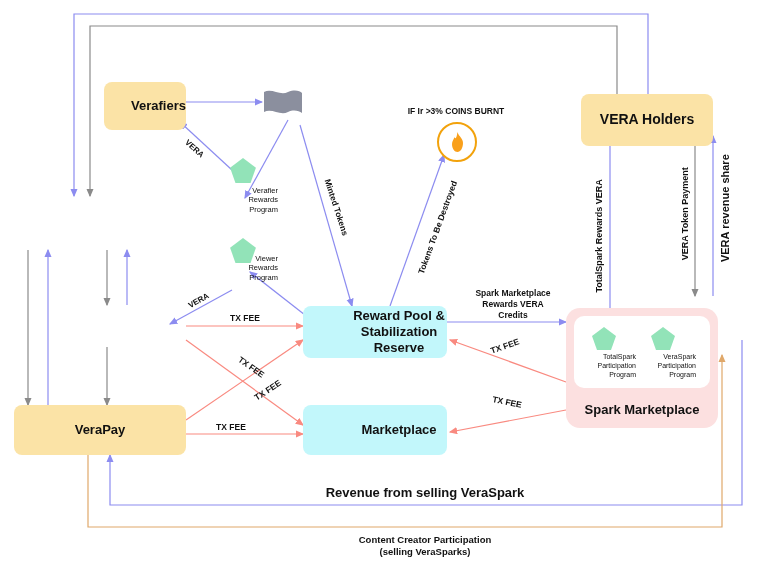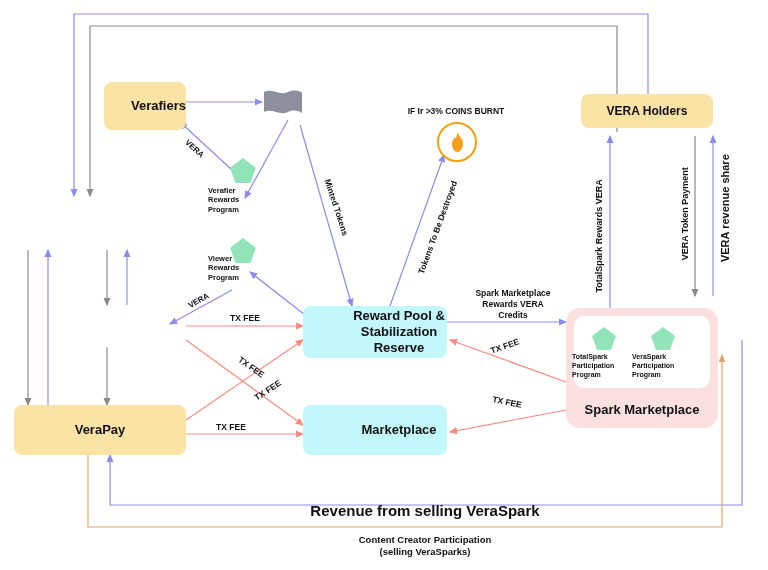--- a/index.html
+++ b/index.html
@@ -14,21 +14,21 @@
   .yellow{background:#FBE3A6;}
   .pink{background:#FCE0E0;}
   .cyan{background:#C2F7FB;padding-left:48px;}
 
   .lbl{position:absolute;font-weight:bold;text-align:center;
        line-height:1.3;color:#111;white-space:pre-line;}
   .rot{transform-origin:center center;}
 
   .pent{position:absolute;}
   .pent svg{display:block;}
-  .pentcap{position:absolute;text-align:left;font-weight:bold;
+  .pentcap{position:absolute;text-align:right;font-weight:normal;
            line-height:1.25;color:#111;white-space:pre-line;}
 
   .burn{position:absolute;border-radius:50%;border:2px solid #F2A20C;
         background:#fff;display:flex;align-items:center;justify-content:center;}
   .flagwrap{position:absolute;}
   .innerbox{position:absolute;background:#ffffff;border-radius:10px;}
   .mkt-title{position:absolute;font-weight:bold;text-align:center;width:100%;}
 </style>
 </head>
 <body>
@@ -117,21 +117,21 @@
 
   <div class="node cyan" style="left:303px;top:306px;width:144px;height:52px;font-size:13px;white-space:pre-line;">
     <span>Reward Pool &amp;
 Stabilization Reserve</span>
   </div>
 
   <div class="node cyan" style="left:303px;top:405px;width:144px;height:50px;font-size:13px;">
     <span>Marketplace</span>
   </div>
 
-  <div class="node yellow" style="left:581px;top:94px;width:132px;height:34px;font-size:12px;">
+  <div class="node yellow" style="left:581px;top:94px;width:132px;height:52px;font-size:14px;">
     <span>VERA Holders</span>
   </div>
 
   <div class="node pink" style="left:566px;top:308px;width:152px;height:120px;border-radius:14px;display:block;">
     <div class="innerbox" style="left:8px;top:8px;width:136px;height:72px;"></div>
 
     <div class="pent" style="left:25px;top:18px;">
       <svg width="26" height="25" viewBox="0 0 26 25">
           <polygon points="13,1 25,10 20,24 6,24 1,10" fill="#92E3B8"></polygon>
         </svg>
@@ -208,18 +208,18 @@
   <div class="lbl rot" style="left:480px;top:341px;width:50px;font-size:8.5px;transform:rotate(-19deg);">TX FEE</div>
 
   <div class="lbl rot" style="left:482px;top:397px;width:50px;font-size:8.5px;transform:rotate(11deg);">TX FEE</div>
 
   <div class="lbl rot" style="left:528px;top:230px;width:144px;font-size:9px;transform:rotate(-90deg);">TotalSpark Rewards VERA</div>
 
   <div class="lbl rot" style="left:620px;top:208px;width:132px;font-size:9px;transform:rotate(-90deg);">VERA  Token Payment</div>
 
   <div class="lbl rot" style="left:661px;top:201px;width:128px;font-size:11px;transform:rotate(-90deg);">VERA revenue share</div>
 
-  <div class="lbl" style="left:270px;top:485px;width:310px;font-size:15px;margin-top:16px;">Revenue from selling VeraSpark</div>
+  <div class="lbl" style="left:270px;top:485px;width:310px;font-size:13px;">Revenue from selling VeraSpark</div>
 
   <div class="lbl" style="left:270px;top:534px;width:310px;font-size:9.5px;">Content Creator Participation
 (selling VeraSparks)</div>
 
 </div>
 
 </body></html>

